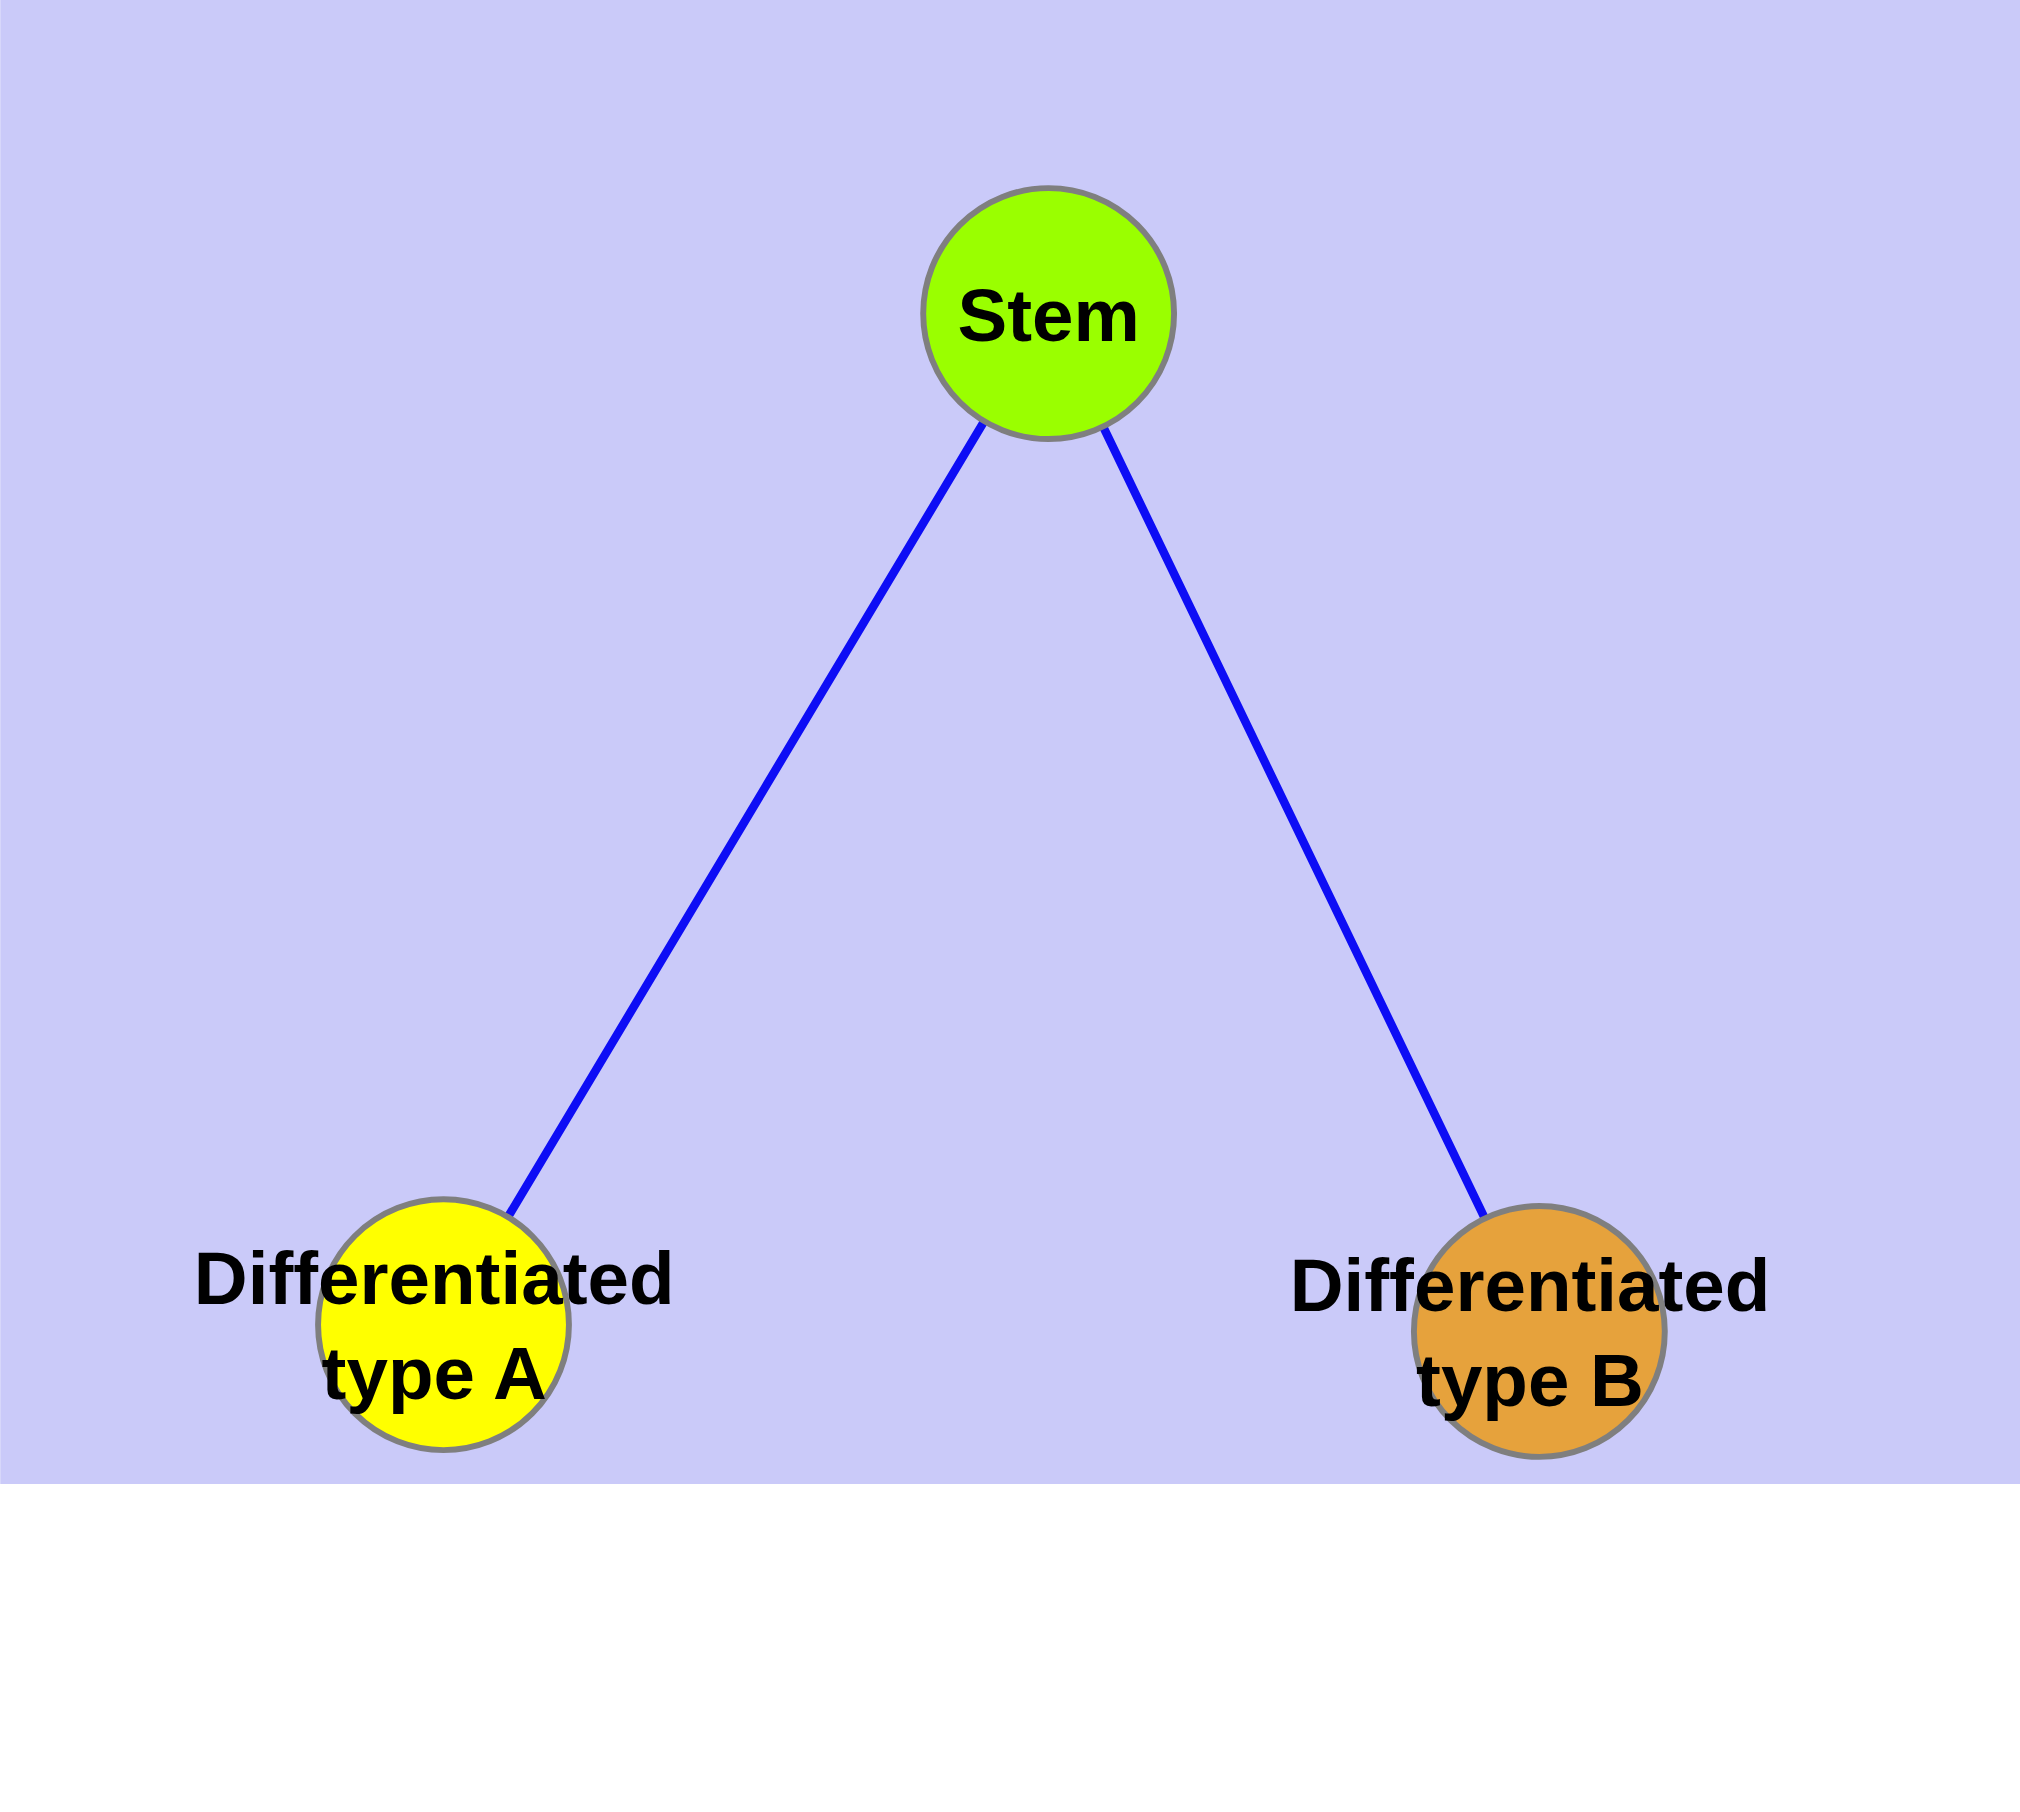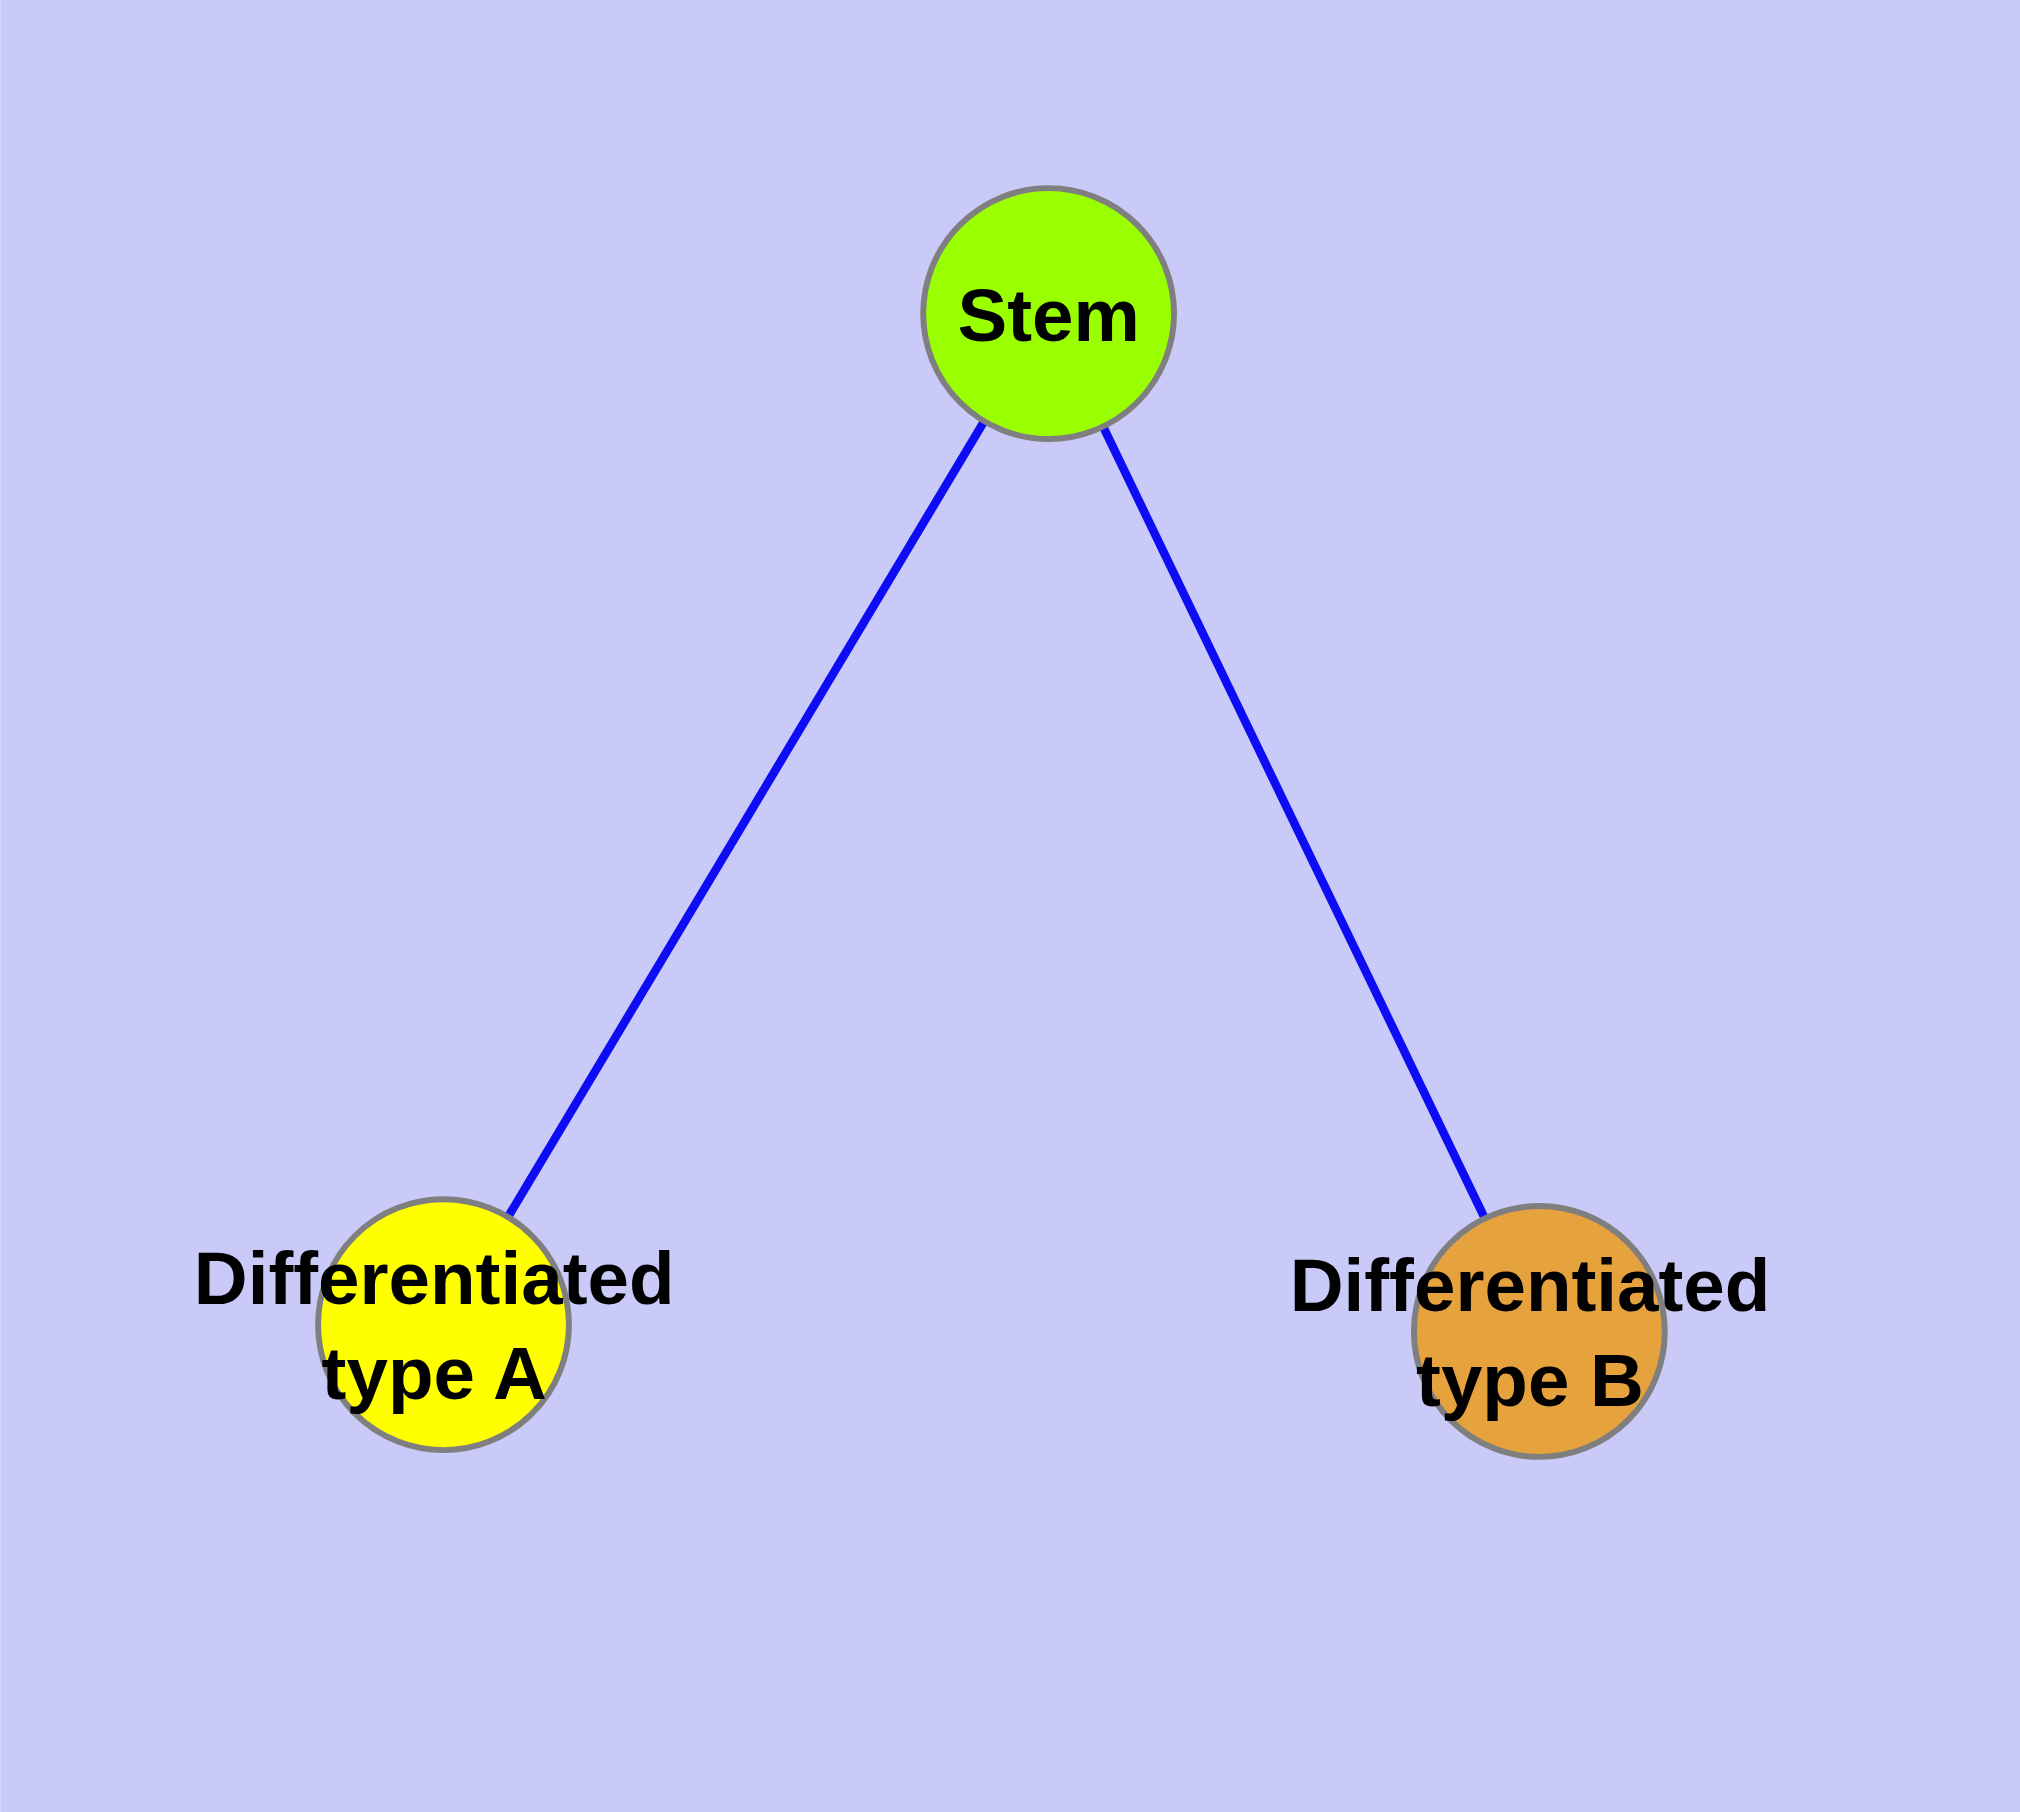--- a/index.html
+++ b/index.html
@@ -3,21 +3,21 @@
 <meta charset="utf-8">
 <style>
   html, body {
     margin: 0;
     padding: 0;
     background: #ffffff;
   }
   .canvas {
     position: relative;
     width: 2021px;
-    height: 1812px;
+    height: 1484px;
     overflow: hidden;
     font-family: "Liberation Sans", sans-serif;
   }
   svg { display: block; }
   .node-label {
     font-family: "Liberation Sans", sans-serif;
     font-weight: bold;
     font-size: 88px;
     fill: #000000;
   }

